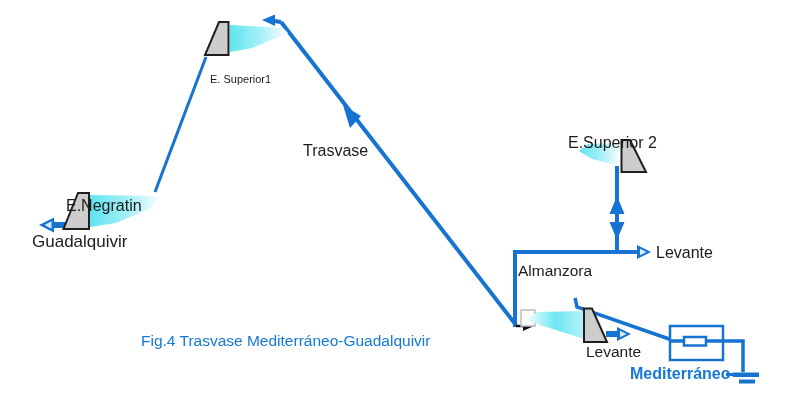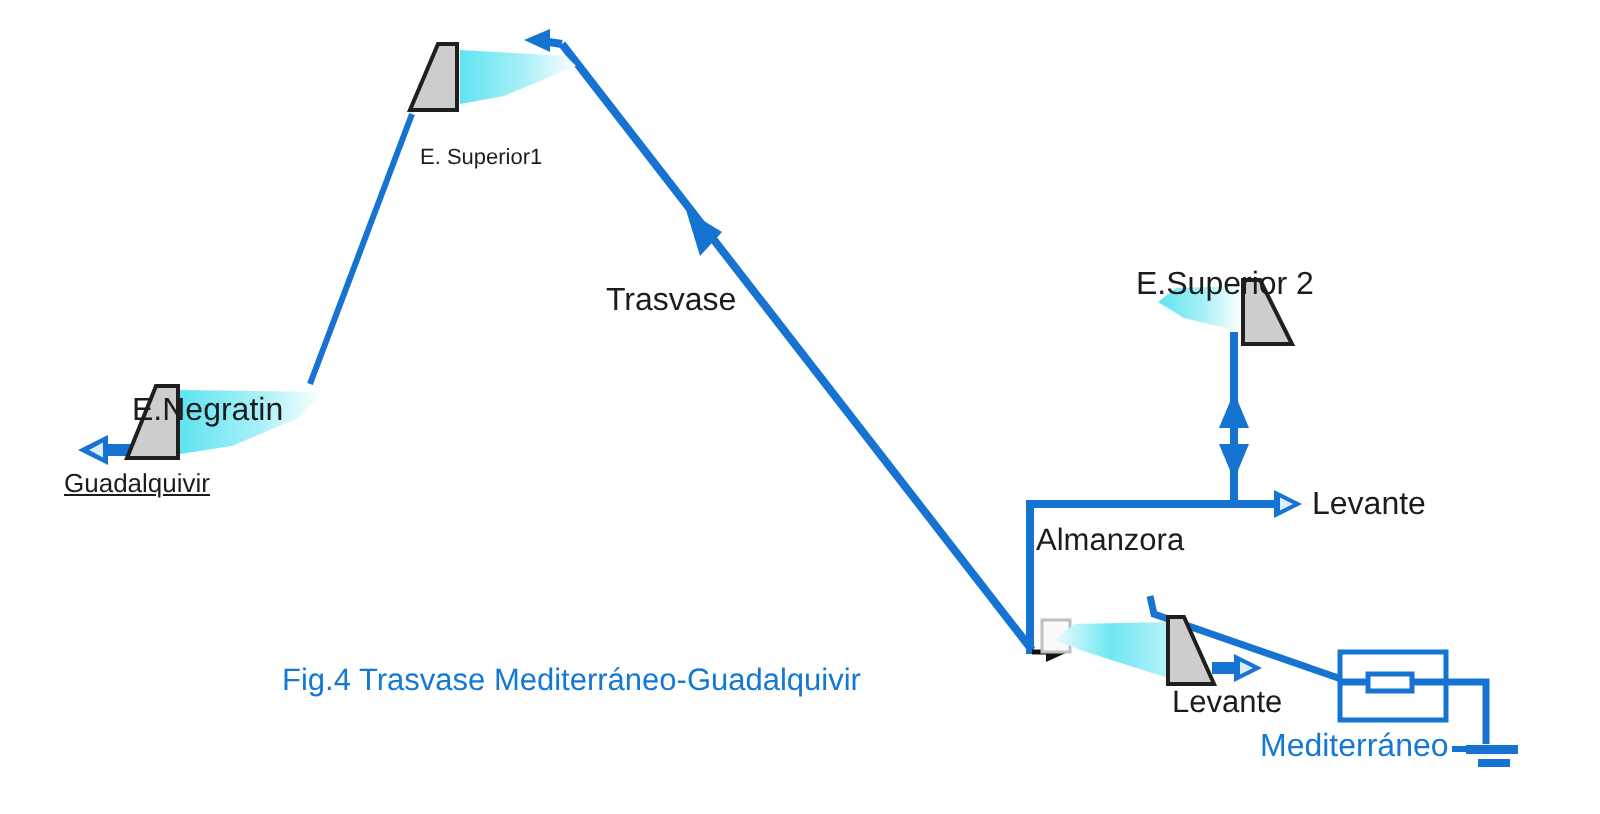--- a/index.html
+++ b/index.html
@@ -11,21 +11,21 @@
     font-family:"Liberation Sans",sans-serif;
   }
   .stage svg{position:absolute;left:0;top:0;}
   .lbl{
     position:absolute;
     color:#1c1c1c;
     font-size:16px;
     white-space:nowrap;
     line-height:19px;
   }
-  .lbl.blue{color:#1478d6;}
+  .lbl.blue{color:#1478d6;font-weight:bold;}
   .lbl.sm{font-size:15.5px;}
   .caption{
     position:absolute;
     left:105px;top:332px;
     color:#1478d6;
     font-size:15.5px;
     white-space:nowrap;
     margin-left:36px;
   }
 </style>
@@ -106,21 +106,21 @@
     </g>
 
     <g>
       <line x1="726" y1="374.5" x2="734" y2="374.5" stroke="#1673d2" stroke-width="3"></line>
       <rect x="733" y="372.5" width="26" height="4.5" fill="#1673d2"></rect>
       <rect x="739" y="379.5" width="16" height="4" fill="#1673d2"></rect>
     </g>
   </svg>
 
   <div class="lbl" style="left:66px;top:176px;margin-top:20px;">E.Negratin</div>
-  <div class="lbl" style="left:32px;top:232px;font-size:13px;text-decoration:underline;">Guadalquivir</div>
+  <div class="lbl" style="left:32px;top:232px;font-size:17px;">Guadalquivir</div>
   <div class="lbl" style="left:210px;top:70px;font-size:11px;">E. Superior1</div>
   <div class="lbl" style="left:303px;top:141px;">Trasvase</div>
   <div class="lbl" style="left:568px;top:106px;margin-top:27px;">E.Superior 2</div>
   <div class="lbl" style="left:656px;top:243px;">Levante</div>
   <div class="lbl sm" style="left:518px;top:261px;">
     <span style="display:block;">Almanzora</span>
   </div>
   <div class="lbl sm" style="left:586px;top:342px;">Levante</div>
   <div class="lbl blue" style="left:630px;top:364px;">Mediterráneo</div>
 

